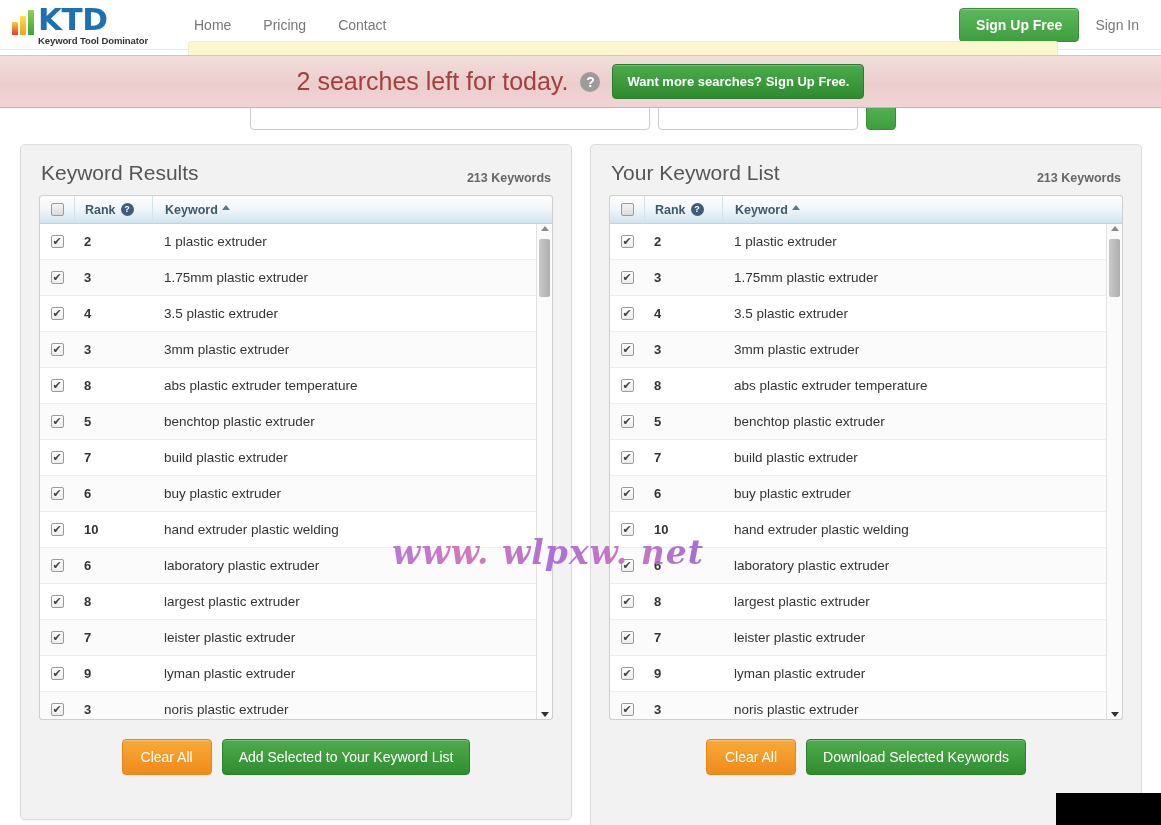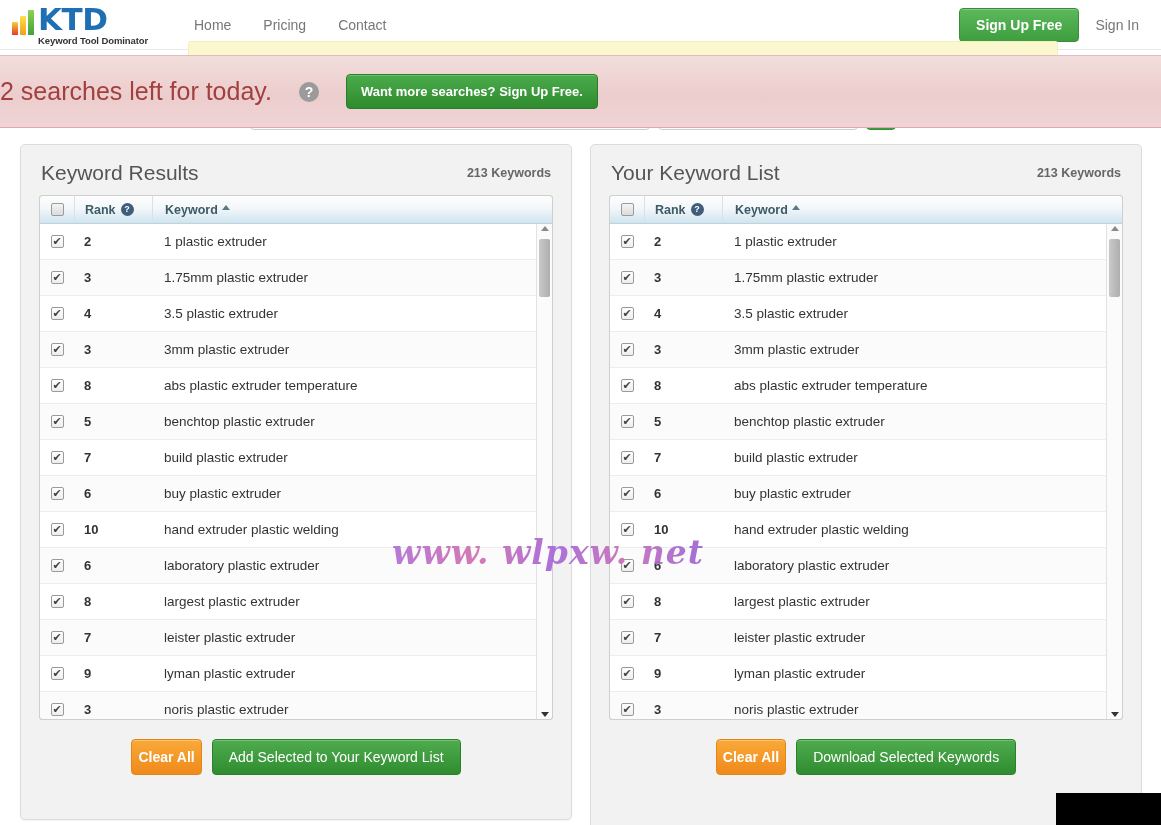--- a/index.html
+++ b/index.html
@@ -77,25 +77,25 @@
     font-family: "Liberation Sans", sans-serif;
   }
   .search-btn {
     height: 34px; background: linear-gradient(#5cb85c,#3e9e3e);
     border: 1px solid #3a8c3a; border-radius: 4px; color: #fff;
     font-size: 14px; font-weight: bold; padding: 0 14px; cursor: pointer;
   }
 
   
   .quota-banner {
-    position: absolute; top: 55px; left: 0; width: 1161px; height: 73px;
+    position: absolute; top: 55px; left: 0; width: 1161px; height: 53px;
     background: linear-gradient(#f2dedc, #eccdcd 55%, #f0d4d6);
     border-top: 1px solid #e4b9c0; border-bottom: 1px solid #dda7b4;
-    display: flex; align-items: center; 
-    gap: 27px; z-index: 3;
+    display: flex; align-items: center; justify-content: center;
+    gap: 12px; z-index: 3;
   }
   .quota-text {
     font-size: 25px; color: #a33f3f;
     font-family: "Liberation Sans", sans-serif;
   }
   .help-circle {
     display: inline-flex; align-items: center; justify-content: center;
     width: 20px; height: 20px; border-radius: 50%;
     background: #9b9b9b; color: #fff;
     font-size: 14px; font-weight: bold; cursor: pointer;
@@ -113,21 +113,21 @@
   .panel {
     position: absolute; top: 144px;
     background: #f2f2f2;
     border: 1px solid #dcdcdc; border-radius: 5px;
     box-shadow: 0 1px 2px rgba(0,0,0,.05);
   }
   .panel.left  { left: 20px;  width: 552px; height: 676px; }
   .panel.right { left: 590px; width: 552px; height: 816px; }
 
   .panel-head {
-    display: flex; align-items: center; justify-content: space-between;
+    display: flex; align-items: flex-end; justify-content: space-between;
     padding: 16px 20px 10px 20px;
   }
   .panel-title { font-size: 21px; color: #555; font-weight: normal; }
   .panel-count { font-size: 12.5px; color: #666; font-weight: bold; }
 
   .grid {
     margin: 0 18px; background: #84cc16;
     border: 1px solid #cfcfcf; border-radius: 3px;
     height: 525px; display: flex; flex-direction: column; overflow: hidden;
   }
@@ -187,22 +187,22 @@
     background: linear-gradient(90deg,#c9c9c9,#aeaeae); border-radius: 2px;
   }
 
   .panel-actions {
     display: flex; align-items: center; justify-content: center;
     gap: 10px; margin-top: 19px;
   }
   .btn-clear {
     background: linear-gradient(#f9a938, #ef8a1b);
     border: 1px solid #e08718; border-radius: 4px;
-    color: #fff; font-size: 14px; font-weight: bold;
-    padding: 9px 6px; cursor: pointer;
+    color: #fff; font-size: 14px; font-weight: normal;
+    padding: 9px 18px; cursor: pointer;
     box-shadow: inset 0 1px 0 rgba(255,255,255,.3);
   }
   .btn-primary {
     background: linear-gradient(#4eab4e, #2f8d2f);
     border: 1px solid #2b8029; border-radius: 4px;
     color: #fff; font-size: 14px; font-weight: normal;
     padding: 9px 16px; cursor: pointer;
     box-shadow: inset 0 1px 0 rgba(255,255,255,.25);
   }
 

